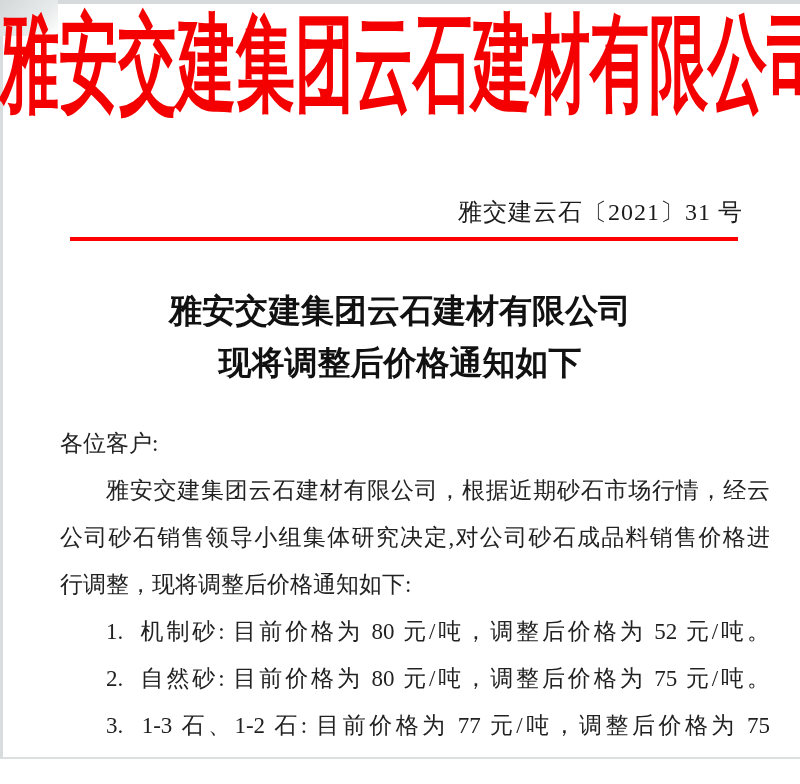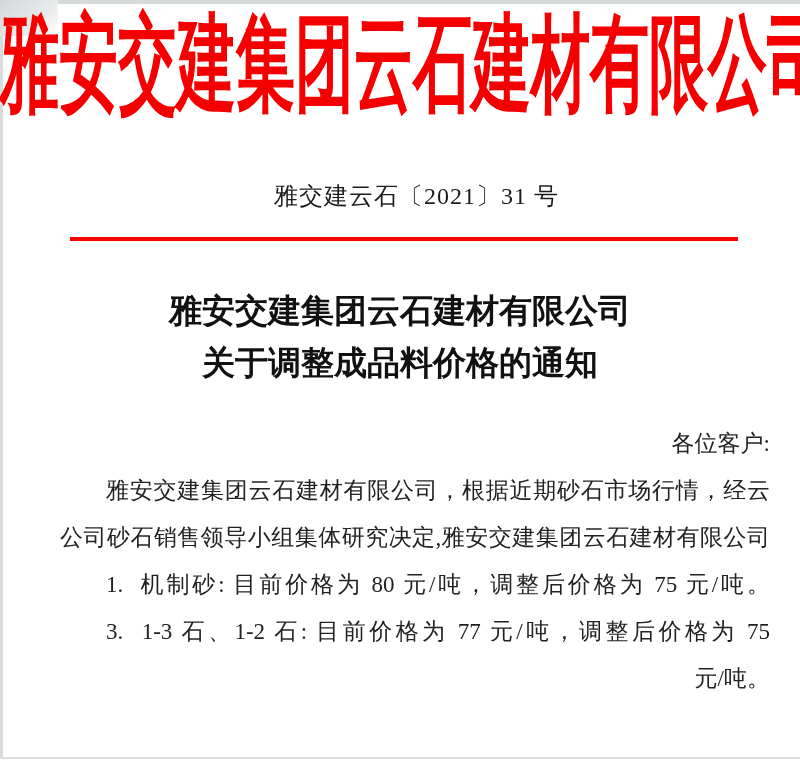--- a/index.html
+++ b/index.html
@@ -25,22 +25,22 @@
   }
   .masthead .stretch{
     display:inline-block;
     font-size:59px;line-height:59px;font-weight:bold;
     transform:scale(1.0,1.8);transform-origin:top center;
     letter-spacing:0px;
   }
 
   
   .doc-info{
-    position:absolute;top:181px;left:60px;right:57px;
-    display:flex;justify-content:center;align-items:flex-end;
+    position:absolute;top:197px;left:60px;right:57px;
+    display:flex;justify-content:flex-end;align-items:flex-end;
     font-size:24px;line-height:30px;
   }
   .doc-number{margin-left:30px;letter-spacing:1px;}
   .issuer{letter-spacing:3px;}
 
   
   .red-rule{position:absolute;top:237px;left:70px;width:668px;height:4px;}
 
   
   .notice-title{
@@ -54,21 +54,21 @@
   .body-block{
     position:absolute;top:420px;left:60px;width:710px;
     font-size:23px;color:#222;
   }
   .bodyline{
     height:47px;line-height:47px;
     white-space:pre-wrap;
     overflow:hidden;
   }
   .bodyline.justify{text-align:justify;text-align-last:justify;}
-  .bodyline.left{text-align:right;}
+  .bodyline.left{text-align:left;}
   .bodyline.indent{text-indent:2em;}
 </style>
 </head>
 <body>
 
 <div class="page">
 
   <div class="edge-top"></div>
   <div class="edge-left"></div>
   <div class="edge-bottom"></div>
@@ -79,25 +79,27 @@
   </div>
 
   <div class="doc-info">
     <span class="doc-number">雅交建云石〔2021〕31 号</span>
   </div>
 
   <div class="red-rule" style="background: rgb(255, 0, 0);"></div>
 
   <div class="notice-title">
     <div>雅安交建集团云石建材有限公司</div>
-    <div>关于调整成品料价格的通知</div>
+    <div>现将调整后价格通知如下</div>
   </div>
 
   <div class="body-block">
       <div class="bodyline left">各位客户:</div>
       <div class="bodyline justify indent">雅安交建集团云石建材有限公司，根据近期砂石市场行情，经云石</div>
-      <div class="bodyline justify">公司砂石销售领导小组集体研究决定,雅安交建集团云石建材有限公司</div>
-      <div class="bodyline justify indent">1.  机制砂: 目前价格为 80 元/吨，调整后价格为 75 元/吨。</div>
+      <div class="bodyline justify">公司砂石销售领导小组集体研究决定,对公司砂石成品料销售价格进</div>
+      <div class="bodyline left">行调整，现将调整后价格通知如下:</div>
+      <div class="bodyline justify indent">1.  机制砂: 目前价格为 80 元/吨，调整后价格为 52 元/吨。</div>
+      <div class="bodyline justify indent">2.  自然砂: 目前价格为 80 元/吨，调整后价格为 75 元/吨。</div>
       <div class="bodyline justify indent">3.  1-3 石、1-2 石: 目前价格为 77 元/吨，调整后价格为 75</div>
       <div class="bodyline left">元/吨。</div>
     </div>
 
 </div>
 
 </body></html>

